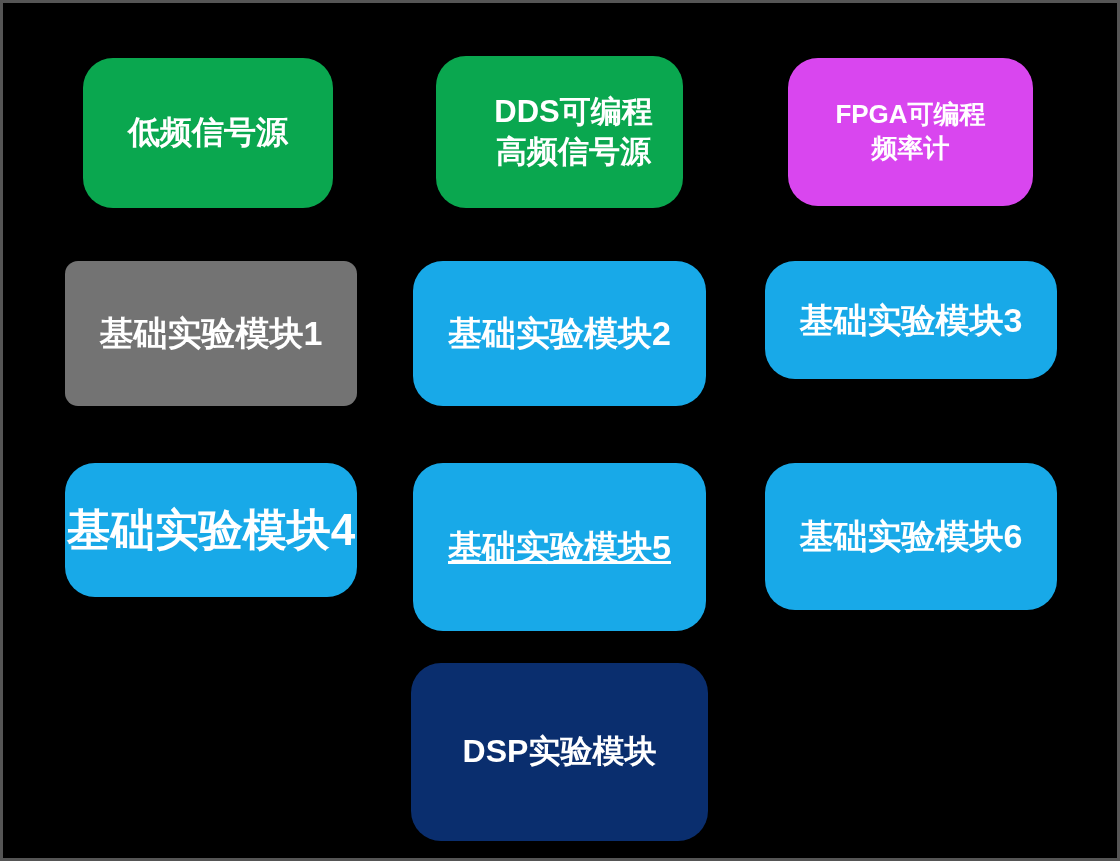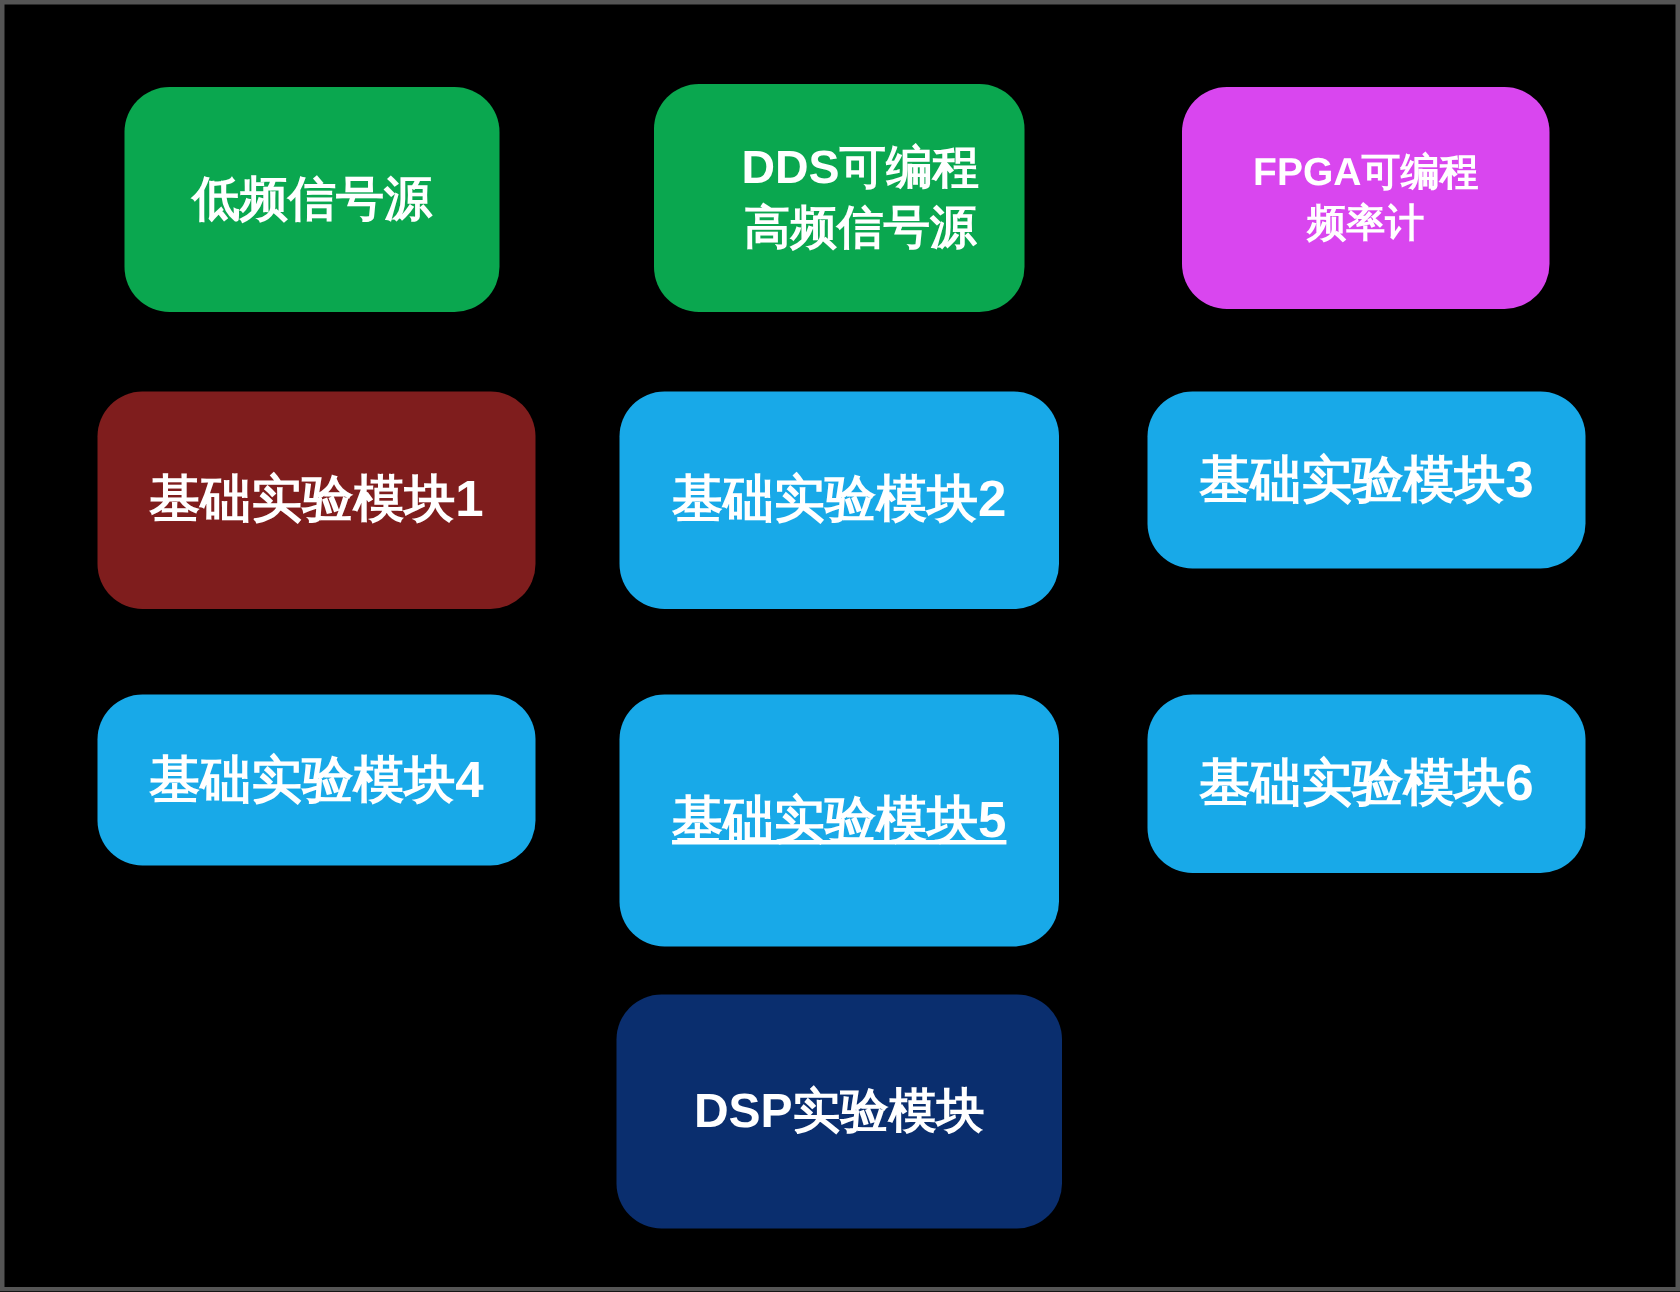--- a/index.html
+++ b/index.html
@@ -31,40 +31,40 @@
     box-sizing: border-box;
   }
   
   .n0 { left: 80px;  top: 55px;  width: 250px; height: 150px; font-size: 32px; }
   .n1 { left: 433px; top: 53px;  width: 247px; height: 152px; font-size: 31px; }
   .n2 { left: 785px; top: 55px;  width: 245px; height: 148px; font-size: 26px; }
   
   .n3 { left: 62px;  top: 258px; width: 292px; height: 145px; font-size: 34px; }
   .n4 { left: 410px; top: 258px; width: 293px; height: 145px; font-size: 34px; }
   .n5 { left: 762px; top: 258px; width: 292px; height: 118px; font-size: 34px; }
-  .n6 { left: 62px;  top: 460px; width: 292px; height: 114px; font-size: 34px; text-align: center; }
+  .n6 { left: 62px;  top: 460px; width: 292px; height: 134px; font-size: 44px; text-align: center; }
   .n7 { left: 410px; top: 460px; width: 293px; height: 168px; font-size: 34px; text-decoration: underline; }
-  .n8 { left: 762px; top: 460px; width: 292px; height: 119px; font-size: 34px; }
+  .n8 { left: 762px; top: 460px; width: 292px; height: 147px; font-size: 34px; }
   
-  .n9 { left: 408px; top: 660px; width: 297px; height: 156px; font-size: 32px; }
+  .n9 { left: 408px; top: 660px; width: 297px; height: 178px; font-size: 32px; }
 </style>
 </head>
 <body>
 
 <div class="canvas">
 
   <div class="node n0" style="background-color: rgb(10, 167, 79);">低频信号源</div>
 
   <div class="node n1" style="background-color: rgb(10, 167, 79); padding-left: 28px;">DDS可编程
 高频信号源</div>
 
   <div class="node n2" style="background-color: #d946ef;">FPGA可编程
 频率计</div>
 
-  <div class="node n3" style="background-color: #7f1d1d;">基础实验模块1</div>
+  <div class="node n3" style="background-color: #737373; border-radius: 13px;">基础实验模块1</div>
 
   <div class="node n4" style="background-color: rgb(24, 169, 232);">基础实验模块2</div>
 
   <div class="node n5" style="background-color: rgb(24, 169, 232);">基础实验模块3</div>
 
   <div class="node n6" style="background-color: rgb(24, 169, 232);">基础实验模块4</div>
 
   <div class="node n7" style="background-color: rgb(24, 169, 232);">基础实验模块5</div>
 
   <div class="node n8" style="background-color: rgb(24, 169, 232);">基础实验模块6</div>

